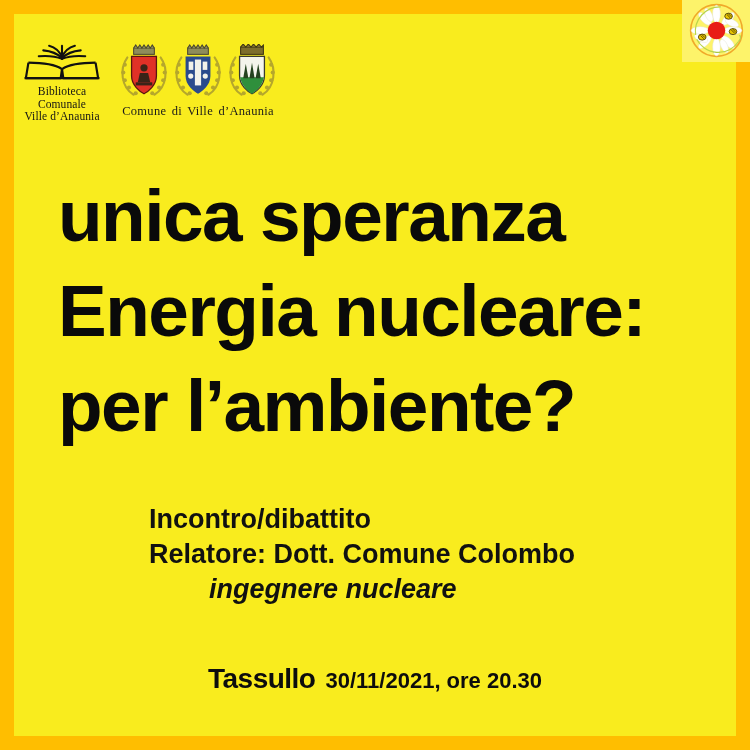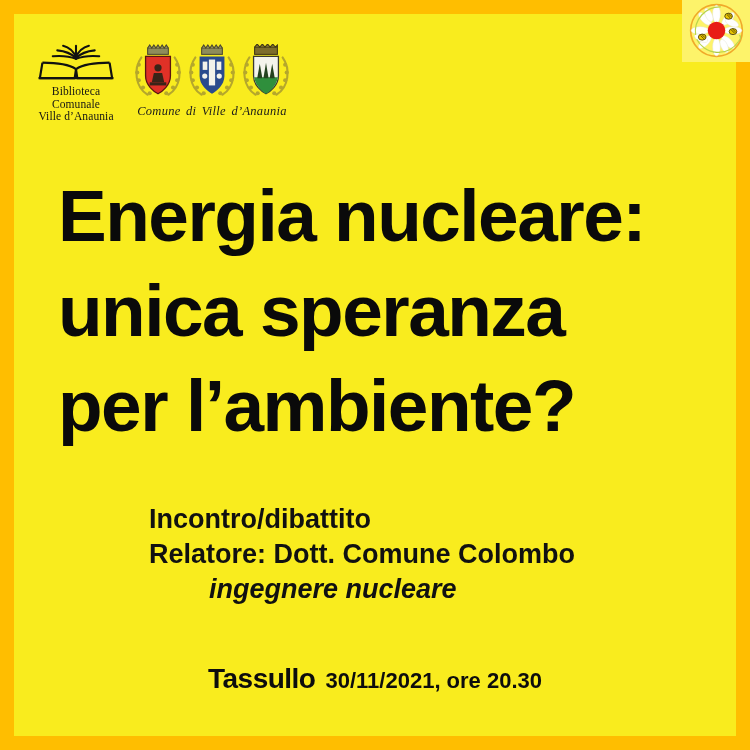--- a/index.html
+++ b/index.html
@@ -39,21 +39,21 @@
     position: absolute;
     left: 7px;
     top: 3px;
     width: 55px;
     height: 55px;
   }
 
   
   .logos {
     position: absolute;
-    left: 32px;
+    left: 18px;
     top: 42px;
     display: flex;
     align-items: flex-start;
     gap: 8px;
   }
   .biblioteca {
     width: 88px;
     text-align: center;
   }
   .biblio-mark { display:block; margin: 0 auto; }
@@ -72,21 +72,20 @@
     padding-top: 2px;
   }
   .crests {
     display: flex;
     justify-content: center;
     align-items: flex-end;
     gap: 2px;
   }
   .comune-text {
     font-family: "Liberation Serif", serif;
-    font-style: italic;
     font-size: 12.5px;
     color: #1a1a1a;
     margin-top: 2px;
     letter-spacing: 0.3px;
     word-spacing: 2px;
   }
 
   
   .headline {
     position: absolute;
@@ -290,22 +289,22 @@
           </g>
         </svg>
 
       </div>
       <div class="comune-text">Comune di Ville d’Anaunia</div>
     </div>
 
   </div>
 
   <div class="headline">
+    <span class="hl-line">unica speranza</span>
     <span class="hl-line">Energia nucleare:</span>
-    <span class="hl-line">unica speranza</span>
     <span class="hl-line">per l’ambiente?</span>
   </div>
 
   <div class="body-block">
     <div>Incontro/dibattito</div>
     <div>Relatore: Dott. Comune Colombo</div>
     <span class="sub-italic">ingegnere nucleare</span>
   </div>
 
   <div class="footer">

